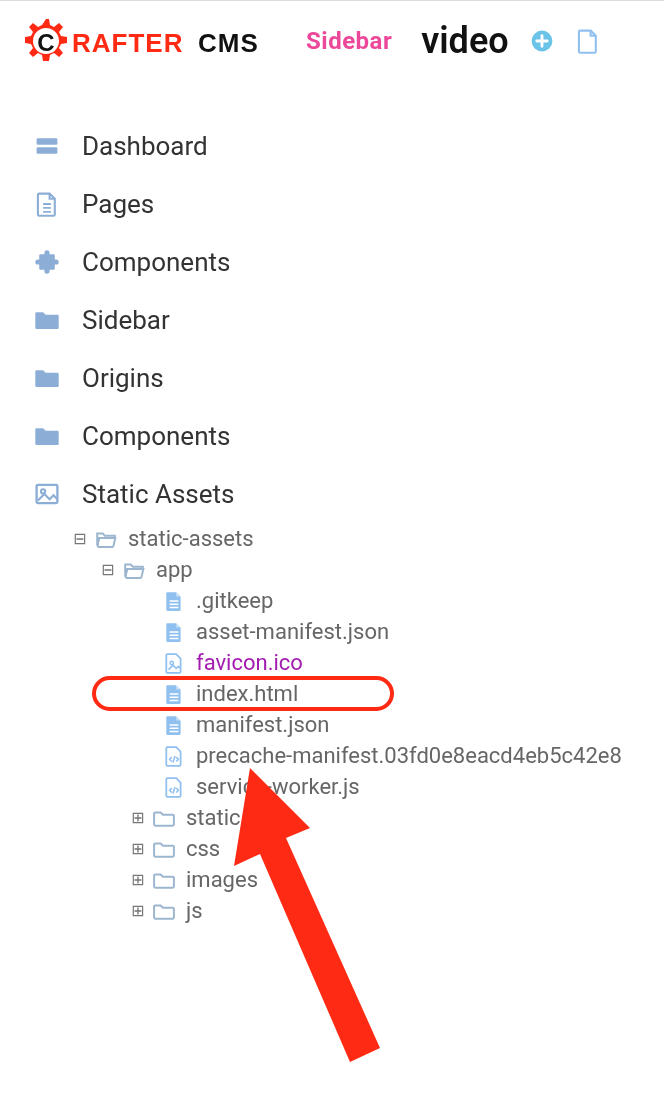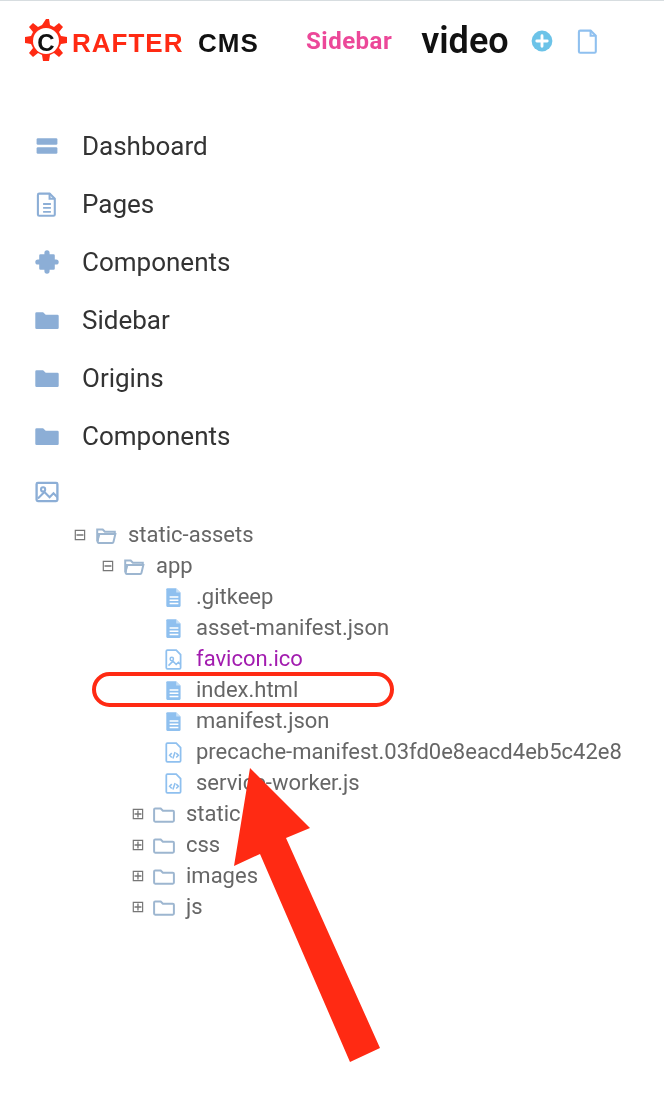--- a/index.html
+++ b/index.html
@@ -229,20 +229,21 @@
         </svg>
       </span>
     <span>Components</span>
   </div>
   <div class="nav-item">
     <span class="icon-slot">
         <svg width="26" height="26" viewBox="0 0 20 20" stroke="#8caed6" fill="none">
           <use href="#i-image-pic"></use>
         </svg>
       </span>
+    <span>Static Assets</span>
   </div>
 
   <div class="tree">
     <div class="tree-row indent-1">
       <span class="toggle">⊟</span>
       <span class="t-icon">
           <svg width="24" height="22" viewBox="0 0 20 20" stroke="#9db6d0" fill="none">
             <use href="#i-folder-open"></use>
           </svg>
         </span>

